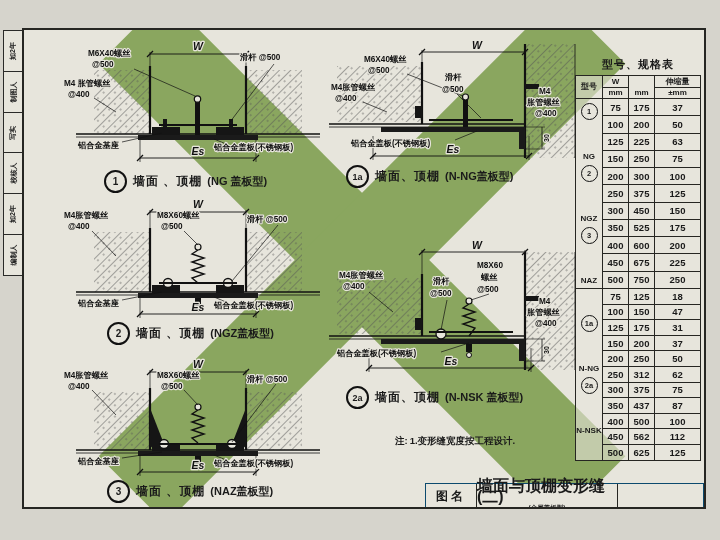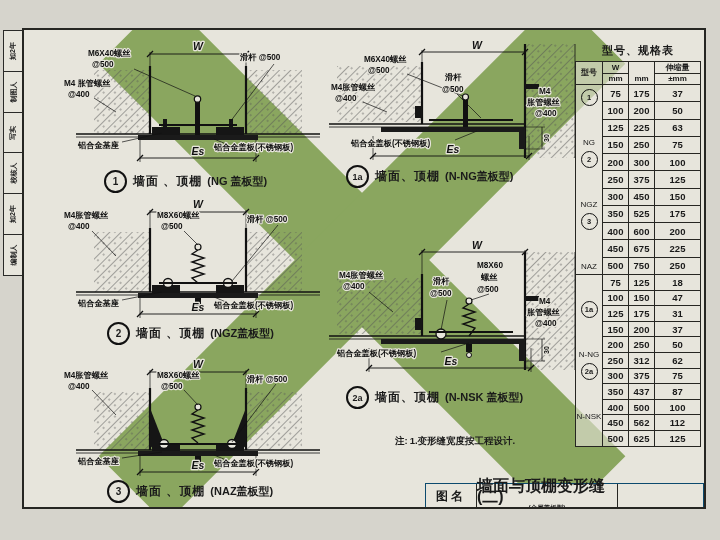--- a/index.html
+++ b/index.html
@@ -14,29 +14,29 @@
   .xbar{position:absolute;left:338px;top:230px;width:650px;height:95px;background:#8aa65f;transform:translate(-50%,-50%) rotate(45deg);z-index:1;}
   .xbar.b{transform:translate(-50%,-50%) rotate(-45deg);}
   svg{position:absolute;z-index:2;overflow:visible;}
   .svgtxt{font-family:"Liberation Sans",sans-serif;font-weight:bold;fill:#111;paint-order:stroke;stroke:#e7e5dc;stroke-width:2.4px;stroke-linejoin:round;}
   .t8{font-size:8.2px;} .t7{font-size:7px;} .t10{font-size:10.5px;font-style:italic;}
   .caption{position:absolute;z-index:2;display:flex;align-items:center;font-weight:bold;white-space:nowrap;}
   .badge{width:19px;height:19px;border:2px solid #111;border-radius:50%;display:flex;align-items:center;justify-content:center;font-size:10px;font-weight:bold;margin-right:6px;background:rgba(231,229,220,.55);flex:0 0 auto;}
   .cap-main{font-size:12px;letter-spacing:1px;}
   .cap-type{font-size:11px;margin-left:5px;}
   
-  .spec{position:absolute;left:551px;top:13px;width:126px;z-index:2;}
+  .spec{position:absolute;left:551px;top:27px;width:126px;z-index:2;}
   .spec-title{text-align:center;font-size:11px;font-weight:bold;letter-spacing:1px;margin-bottom:3px;}
   table.grid{border-collapse:collapse;width:100%;background:rgba(231,229,220,.6);}
   table.grid th,table.grid td{border:1px solid #262622;padding:0;text-align:center;font-weight:bold;}
   table.grid th{font-size:8px;height:22px;line-height:10px;vertical-align:middle;}
   table.grid td{font-size:9.5px;height:14.6px;}
   td.model-cell{font-size:8px;vertical-align:middle;background:transparent;}
   td.model-cell .mbadge{display:flex;width:15px;height:15px;border:1.5px solid #111;border-radius:50%;align-items:center;justify-content:center;font-size:7.5px;font-weight:bold;margin:4px auto 1px;}
-  td.model-cell .mtext{display:block;font-size:8px;font-weight:normal;margin-bottom:3px;margin-top:32px;}
+  td.model-cell .mtext{display:block;font-size:8px;font-weight:bold;margin-bottom:3px;margin-top:32px;}
   .thu{display:block;border-top:1px solid #262622;}
   
   .notes{position:absolute;left:371px;top:404px;width:268px;z-index:2;font-size:9.5px;font-weight:bold;line-height:14px;}
   .notes .pfx{float:left;margin-right:2px;}
   
   .tblock{position:absolute;left:401px;top:453px;width:277px;height:24px;border:1px solid #0c4a6e;background:#e7e5dc;display:flex;z-index:3;}
   .tb-cell{border-right:1.5px solid #262622;display:flex;align-items:center;justify-content:center;}
   .tb-name{width:50px;font-size:12px;font-weight:bold;letter-spacing:3px;}
   .tb-title{width:140px;flex-direction:column;line-height:11px;}
   .tb-title .main{font-size:16px;font-weight:bold;}

